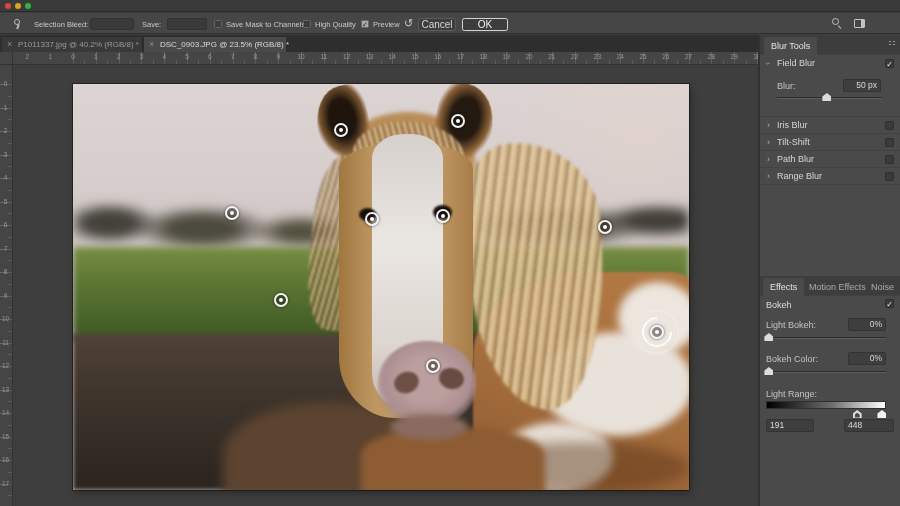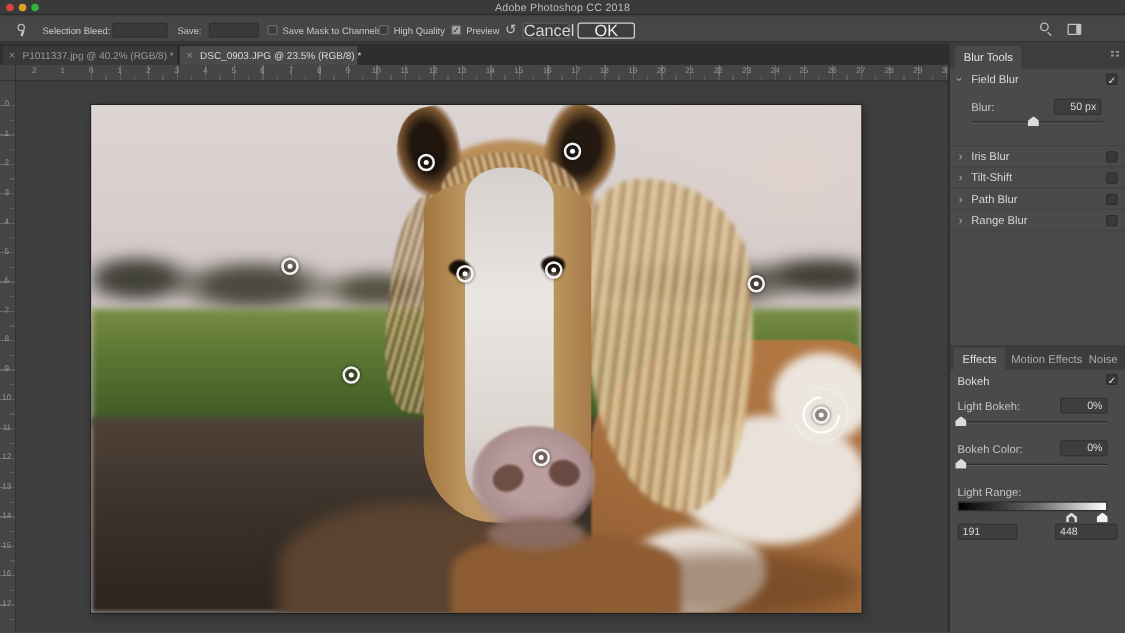--- a/index.html
+++ b/index.html
@@ -19,21 +19,21 @@
   
   .optionsbar{left:0;top:13px;width:900px;height:21px;background:#464646;border-bottom:1px solid #2e2e2e;}
   .ob-label{top:7px;font-size:7.5px;color:#c9c9c9;white-space:nowrap;}
   .ob-field{top:5px;height:12px;background:#3a3a3a;border:1px solid #313131;border-radius:2px;
             font-size:7.5px;color:#cfcfcf;line-height:10px;padding:0 3px;}
   .cb{top:7px;width:8px;height:8px;background:#3c3c3c;border:1px solid #676767;border-radius:1.5px;
       font-size:7px;line-height:7px;text-align:center;color:transparent;}
   .cb.checked{background:#a9a9a9;color:#1d1d1d;}
   .cb.checked::after{content:"\2713";}
   .reset-icon{top:4px;font-size:11px;color:#c6c6c6;}
-  .btn{top:5px;height:13px;border-radius:2.5px;font-size:13px;color:#d6d6d6;text-align:center;line-height:12px;background:#3d3d3d;}
+  .btn{top:5px;height:13px;border-radius:2.5px;font-size:10px;color:#d6d6d6;text-align:center;line-height:12px;background:#3d3d3d;}
   .btn.cancel{left:418px;width:38px;border:1px solid #5c5c5c;}
   .btn.ok{left:462px;width:46px;border:1px solid #d4d4d4;color:#f0f0f0;}
   .pin-tool-icon{left:13px;top:6px;width:9px;height:9px;}
   .pin-tool-icon i{left:1px;top:0;width:6px;height:6px;border:1.5px solid #bdbdbd;border-radius:50%;}
   .pin-tool-icon b{left:3.5px;top:5px;width:1.5px;height:5px;background:#bdbdbd;transform:rotate(18deg);}
   .search-icon{left:832px;top:5px;width:11px;height:11px;}
   .search-icon i{left:0;top:0;width:7px;height:7px;border:1.3px solid #c2c2c2;border-radius:50%;}
   .search-icon b{left:6.5px;top:6.5px;width:1.4px;height:4px;background:#c2c2c2;transform:rotate(-45deg);}
   .workspace-icon{left:854px;top:6px;width:11px;height:9px;border:1px solid #c2c2c2;border-radius:1px;}
   .workspace-icon i{right:0;top:0;width:3px;height:100%;background:#c2c2c2;}
@@ -157,21 +157,20 @@
 </style>
 </head>
 <body>
 
 <div class="app">
 
   <div class="titlebar">
     <span class="tl red"></span>
     <span class="tl yellow"></span>
     <span class="tl green"></span>
-    <div class="win-title">Adobe Photoshop CC 2018</div>
   </div>
 
   <div class="optionsbar">
     <span class="pin-tool-icon">
         <i></i>
         <b></b>
       </span>
     <span class="ob-label" style="left:34px">Selection Bleed:</span>
     <span class="ob-field" style="left:90px;width:44px"></span>
     <span class="ob-label" style="left:142px">Save:</span>

